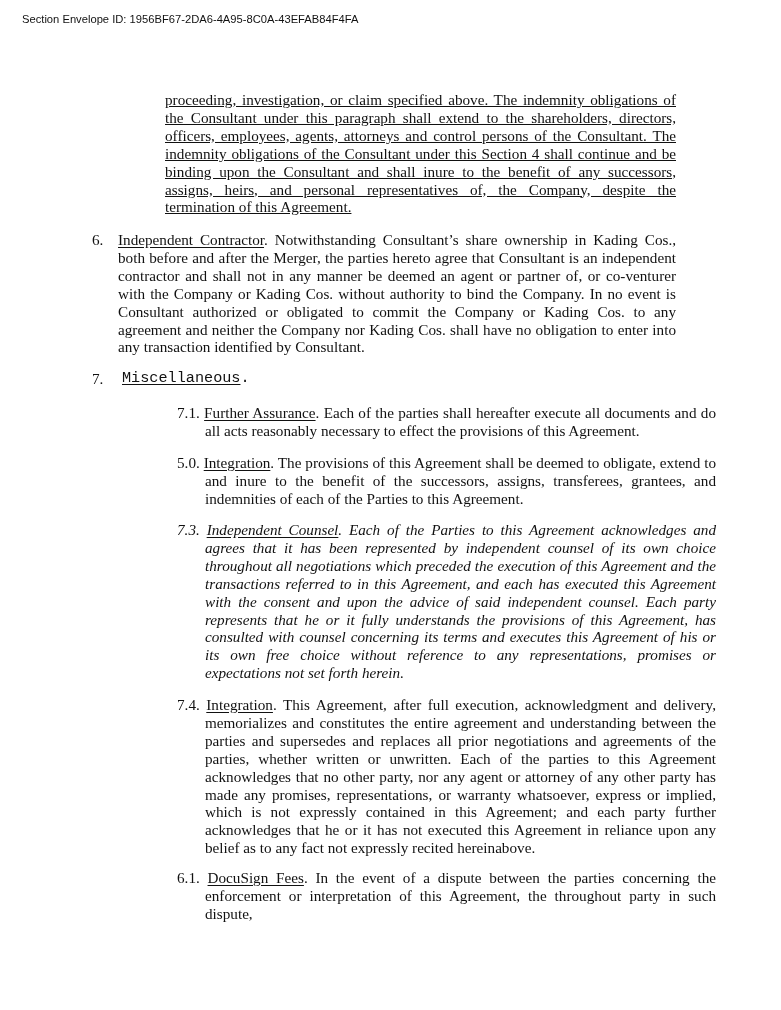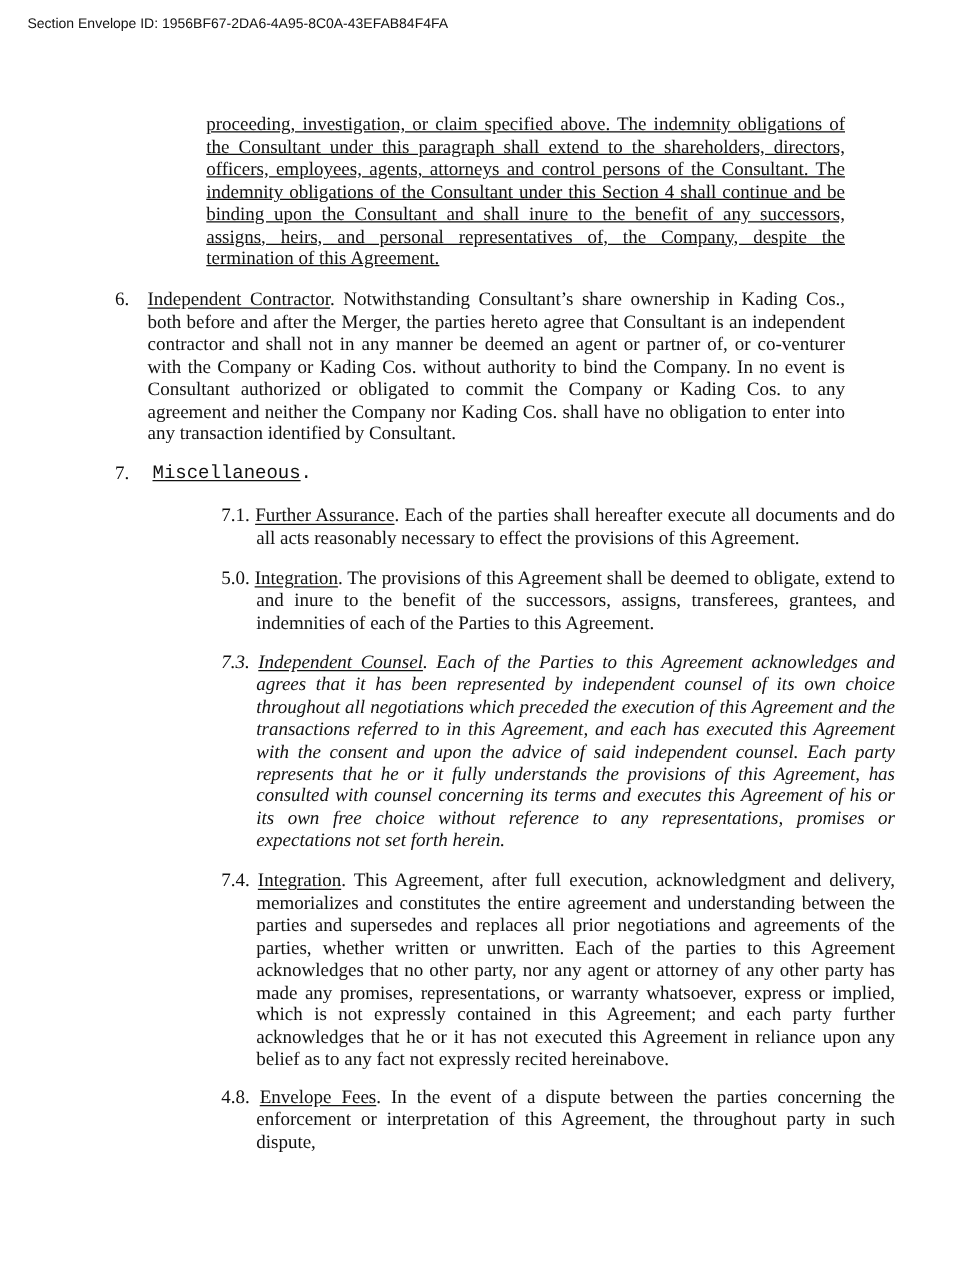--- a/index.html
+++ b/index.html
@@ -47,16 +47,16 @@
 
   <div class="p sub" style="top:521px;font-style:italic;">
     <span class="inner"><span>7.3.</span> <span class="u">Independent Counsel</span><span>.  Each of the Parties to this Agreement acknowledges and agrees that it has been represented by independent counsel of its own choice throughout all negotiations which preceded the execution of this Agreement and the transactions referred to in this Agreement, and each has executed this Agreement with the consent and upon the advice of said independent counsel.  Each party represents that he or it fully understands the provisions of this Agreement, has consulted with counsel concerning its terms and executes this Agreement of his or its own free choice without reference to any representations, promises or expectations not set forth herein.</span></span>
   </div>
 
   <div class="p sub" style="top:696px;">
     <span class="inner"><span>7.4.</span> <span class="u">Integration</span><span>.  This Agreement, after full execution, acknowledgment and delivery, memorializes and constitutes the entire agreement and understanding between the parties and supersedes and replaces all prior negotiations and agreements of the parties, whether written or unwritten.  Each of the parties to this Agreement acknowledges that no other party, nor any agent or attorney of any other party has made any promises, representations, or warranty whatsoever, express or implied, which is not expressly contained in this Agreement; and each party further acknowledges that he or it has not executed this Agreement in reliance upon any belief as to any fact not expressly recited hereinabove.</span></span>
   </div>
 
   <div class="p sub" style="top:869px;">
-    <span class="inner"><span>4.8.</span> <span class="u">Envelope Fees</span><span>.  In the event of a dispute between the parties concerning the enforcement or interpretation of this Agreement, the throughout party in such dispute,</span></span>
+    <span class="inner"><span>6.1.</span> <span class="u">DocuSign Fees</span><span>.  In the event of a dispute between the parties concerning the enforcement or interpretation of this Agreement, the throughout party in such dispute,</span></span>
   </div>
 
 </div>
 
 </body></html>

